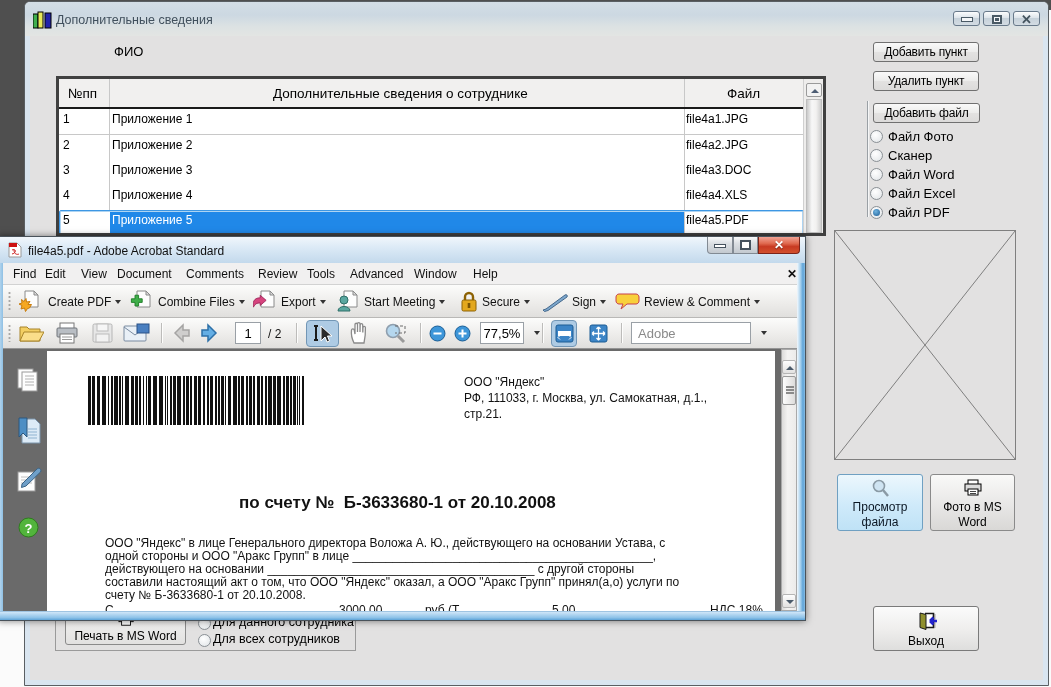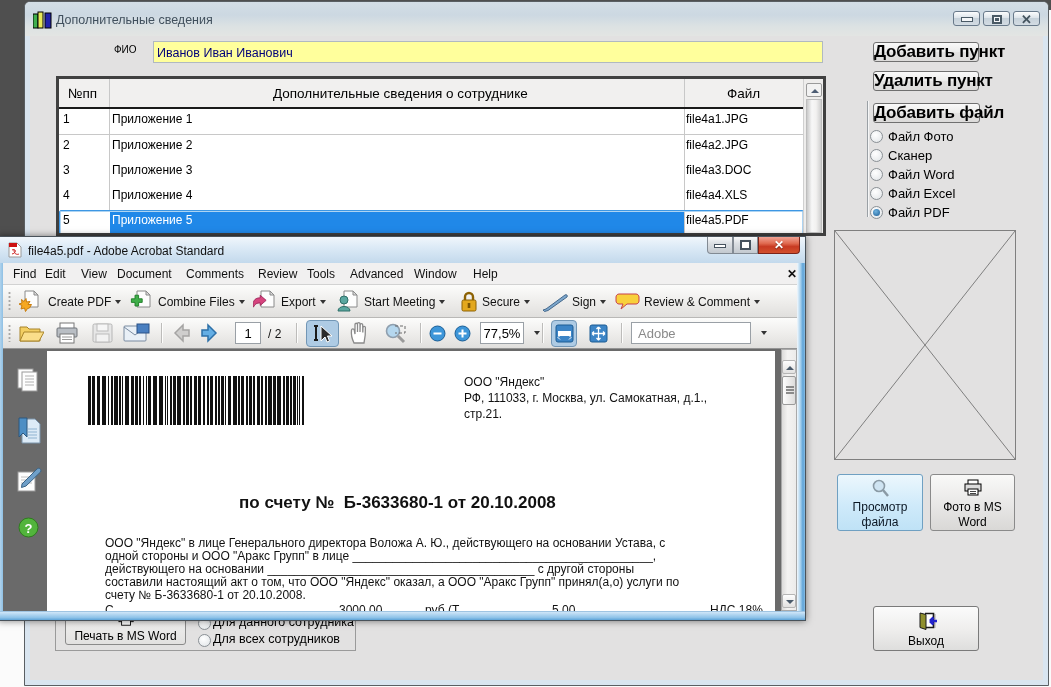--- a/index.html
+++ b/index.html
@@ -17,21 +17,21 @@
   #win-title .txt { position:absolute; left:33px; top:11px; font-size:12.5px; color:#41505d; }
   .capbtn { position:absolute; top:9px; width:27px; height:15px; border:1px solid #68798a;
     border-radius:3px; background:linear-gradient(#fbfcfd,#dde4ea 45%,#c6d1da 50%,#d3dce3);
     }
   .glyph-min { position:absolute; left:7px; top:5px; width:12px; height:5px; background:#f4f6f8; border:1px solid #4a5a66;}
   .glyph-max { position:absolute; left:8px; top:3px; width:10px; height:9px; background:#f4f6f8; border:2px solid #4a5a66;}
   .glyph-max:after { content:""; position:absolute; left:1px; top:1px; width:4px; height:3px; background:#4a5a66;}
   .glyph-x { position:absolute; left:0; top:0px; width:100%; text-align:center; font-size:13px; font-weight:bold; color:#44545f; line-height:15px;}
 
   
-  #fio-label { left:89px; top:42px; font-size:10px; color:#000; }
+  #fio-label { left:89px; top:42px; font-size:13px; color:#000; }
   #fio { left:128px; top:39px; width:670px; height:22px; background:#ffff9c; border:1px solid #b0b9c1;
     font-size:12.5px; color:#00007a; line-height:23px; padding-left:3px; }
 
   
   #grid { left:31px; top:74px; width:770px; height:160px; border:3px solid #404040; background:#fff; overflow:hidden;}
   #grid .hdr { position:absolute; left:0; top:0; width:745px; height:30px; background:#f1f0ef; border-bottom:2px solid #1a1a1a;}
   #grid .hdr span { position:absolute; top:7px; font-size:13.5px; color:#000; }
   .vline { position:absolute; top:0; bottom:0; width:1px; background:#c8c8c8; }
   .row { position:absolute; left:0; width:745px; height:26px; background:#fff; border-bottom:1px solid #c8c8c8; font-size:12px; color:#000;}
   .row .c1 { position:absolute; left:4px; top:3px; }
@@ -41,21 +41,21 @@
   #sel-cell span { position:absolute; left:2px; top:2px; }
   #row-focus { position:absolute; left:0px; top:131px; width:745px; height:26px; border:1px solid #3d97e4; box-shadow:inset 0 0 0 1px #aed4f2; border-radius:2px; pointer-events:none;}
   #gsb { position:absolute; right:0; top:0; width:20px; height:100%; background:#eeedec; border-left:1px solid #d0d0d0;}
   #gsb .up { position:absolute; left:2px; top:4px; width:16px; height:14px; background:#f2f2f2; border:1px solid #9a9a9a; border-radius:2px; }
   #gsb .up:after{ content:""; position:absolute; left:4px; top:5px; border-left:4px solid transparent; border-right:4px solid transparent; border-bottom:4px solid #4d5d73;}
   #gsb .track { position:absolute; left:2px; top:20px; width:16px; bottom:0; background:linear-gradient(90deg,#c9c9c9,#f7f7f7 35%,#f2f1f0 65%,#cfcfcf); border:1px solid #bdbdbd;}
 
   
   .btn { position:absolute; border:1px solid #707070; border-radius:3px;
     background:linear-gradient(#f9f9f9,#ececeb 49%,#e3e2e1 50%,#dcdbda);
-    font-size:17px; font-weight:bold; color:#000; text-align:center; white-space:nowrap; letter-spacing:-0.2px;}
+    font-size:12px; font-weight:normal; color:#000; text-align:center; white-space:nowrap; letter-spacing:-0.2px;}
   #b-add { left:848px; top:40px; width:106px; height:20px; line-height:18px;}
   #b-del { left:848px; top:69px; width:106px; height:20px; line-height:18px;}
   #b-addf { left:848px; top:101px; width:107px; height:20px; line-height:18px;}
   #vl { left:842px; top:99px; width:1px; height:116px; background:#9aa0a5; box-shadow:1px 0 0 #f5f6f7;}
   .radio { position:absolute; width:13px; height:13px; border-radius:50%;
      border:1px solid #8a9095; background:radial-gradient(circle at 40% 35%, #fff, #dfe3e6); }
   .radio.on:after { content:""; position:absolute; left:2px; top:2px; width:7px; height:7px; border-radius:50%;
      background:radial-gradient(circle at 40% 35%, #6fb3e0, #1b5c94); }
   .rlabel { position:absolute; font-size:13px; color:#000; }
 
@@ -143,21 +143,20 @@
       </div>
     <div class="capbtn" style="left:958px;">
         <div class="glyph-max"></div>
       </div>
     <div class="capbtn" style="left:988px;">
         <div class="glyph-x">✕</div>
       </div>
   </div>
 
   <div class="abs" id="fio-label">ФИО</div>
-  <div class="abs" id="fio">Иванов Иван Иванович</div>
 
   <div class="abs" id="grid">
     <div class="hdr">
       <span style="left:9px;">№пп</span>
       <span style="left:214px;">Дополнительные сведения о сотруднике</span>
       <span style="left:668px;">Файл</span>
       <div class="vline" style="left:50px;"></div>
       <div class="vline" style="left:625px;"></div>
     </div>
     <div class="row" style="top:30px;">

